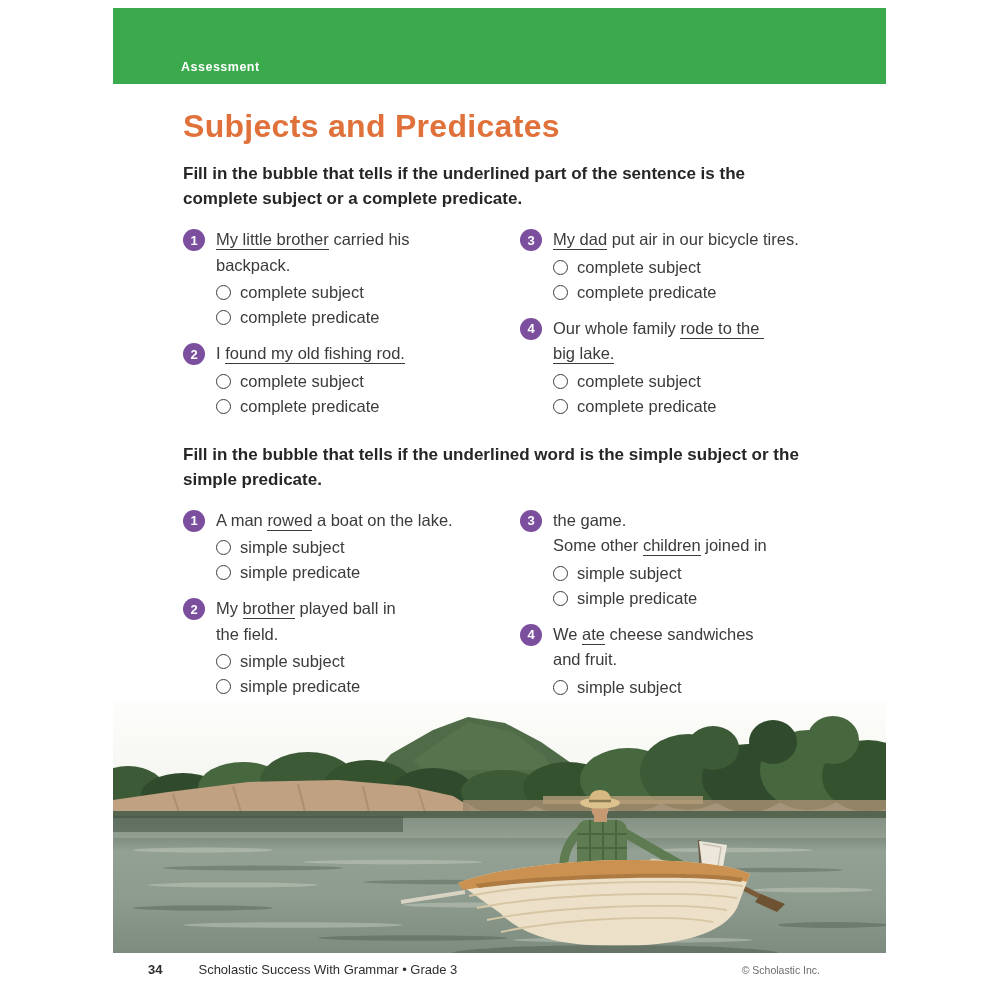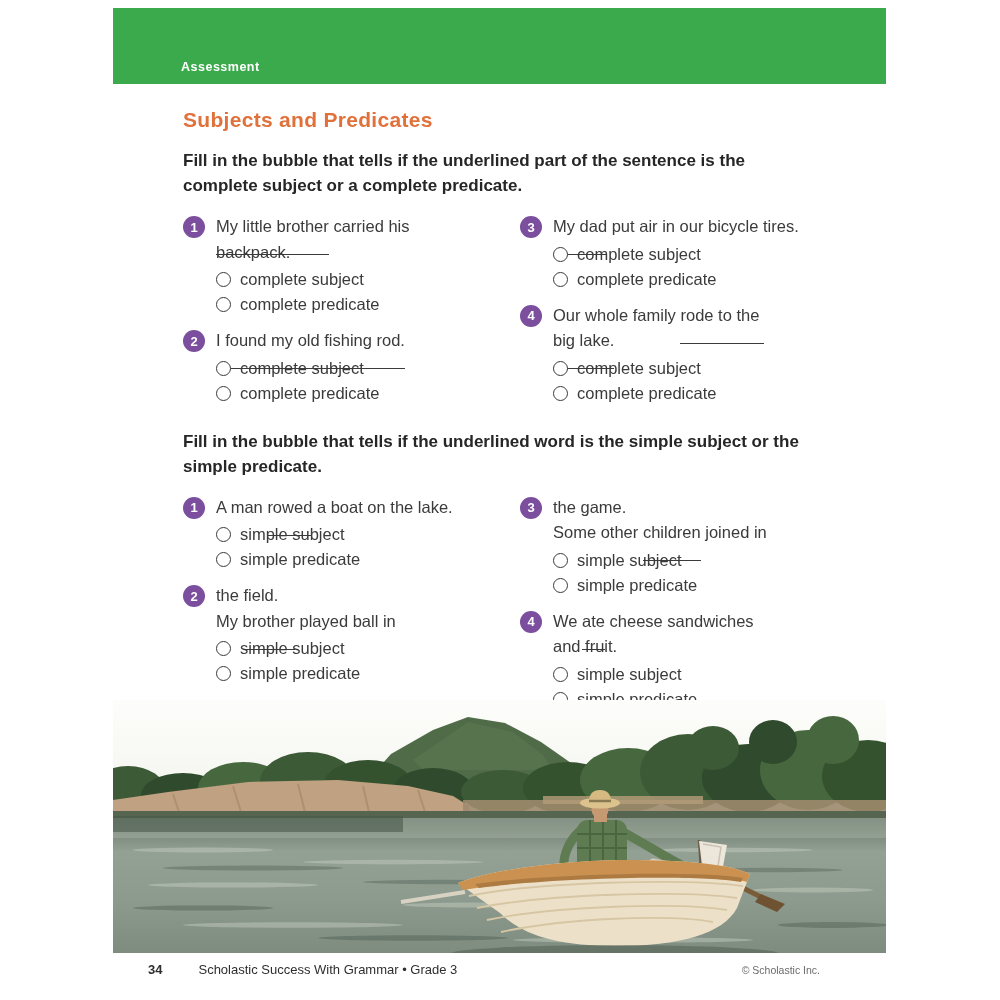--- a/index.html
+++ b/index.html
@@ -8,35 +8,35 @@
   .page{position:absolute;inset:0;background:#fff;}
 
   
   .band{position:absolute;left:113px;top:8px;width:773px;height:76px;
         background:var(--green,#3aaa4c);}
   .band-label{position:absolute;left:68px;top:52px;color:#fff;font-weight:bold;
         font-size:12.5px;letter-spacing:.5px;}
 
   
   .main{position:absolute;left:183px;top:108px;width:668px;}
-  .title{margin:0;font-size:21px;font-weight:bold;color:var(--orange,#e0713a);
+  .title{margin:0;font-size:32px;font-weight:bold;color:var(--orange,#e0713a);
         letter-spacing:.3px;}
   .instr{margin-top:16px;font-size:17px;font-weight:bold;color:#262626;
         line-height:25px;width:632px;}
   .instr2{margin-top:12px;}
   .qwrap{display:flex;margin-top:16px;}
   .col-left{width:337px;flex-shrink:0;}
   .col-right{flex:1;}
   .question{display:flex;margin-bottom:11px;}
   .badge{width:22px;height:22px;border-radius:50%;background:var(--purple,#7c4e9e);
         color:#fff;font-size:13px;font-weight:bold;display:flex;align-items:center;
         justify-content:center;flex-shrink:0;margin-top:2px;}
   .q-body{margin-left:11px;color:var(--text,#3b3b3b);}
   .s-line{line-height:25.5px;font-size:16.5px;white-space:nowrap;}
-  .ul{border-bottom:1.6px solid #3b3b3b;padding-bottom:19px;}
+  .ul{border-bottom:1.6px solid #3b3b3b;padding-bottom:1px;}
   .options{margin-top:2px;}
   .option{display:flex;align-items:center;height:25px;cursor:pointer;}
   .bubble{width:15px;height:15px;border:1.6px solid #3b3b3b;border-radius:50%;
         margin-right:9px;flex-shrink:0;background:#fff;box-sizing:border-box;}
   .opt-label{font-size:16.5px;}
 
   
   .photo{position:absolute;left:113px;top:700px;width:773px;height:253px;}
   .photo svg{display:block;}
 
@@ -159,22 +159,22 @@
                   <span class="bubble"></span>
                   <span class="opt-label">simple predicate</span>
                 </div>
               </div>
             </div>
           </div>
           <div class="question">
             <span class="badge">2</span>
             <div class="q-body">
               <div class="sentence">
+                <div class="s-line"><span>My </span><span class="ul">brother</span><span> played ball in</span></div>
                 <div class="s-line"><span>the field.</span></div>
-                <div class="s-line"><span>My </span><span class="ul">brother</span><span> played ball in</span></div>
               </div>
               <div class="options">
                 <div class="option">
                   <span class="bubble"></span>
                   <span class="opt-label">simple subject</span>
                 </div>
                 <div class="option">
                   <span class="bubble"></span>
                   <span class="opt-label">simple predicate</span>
                 </div>

